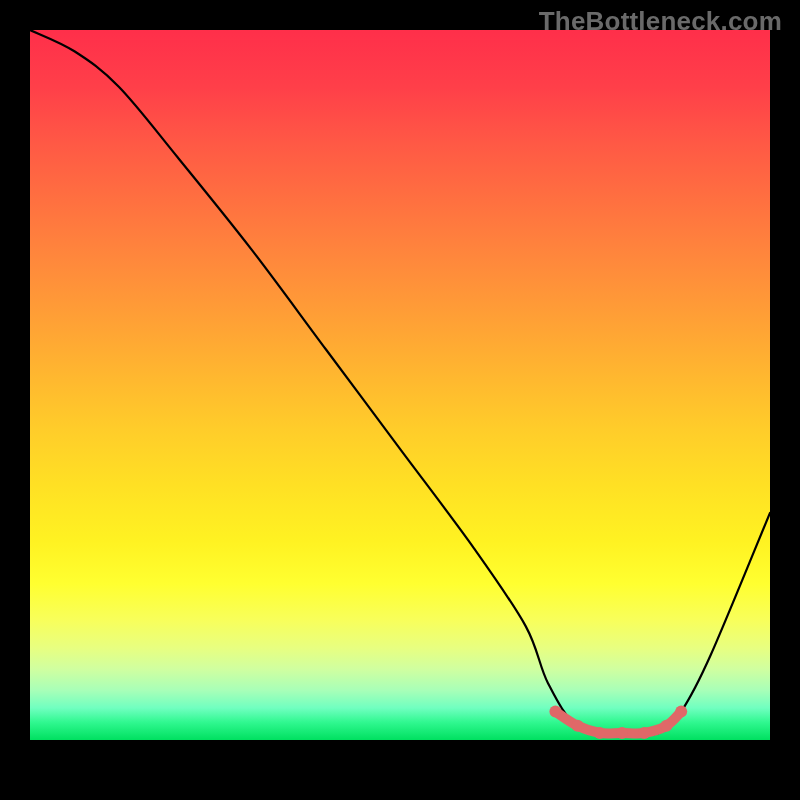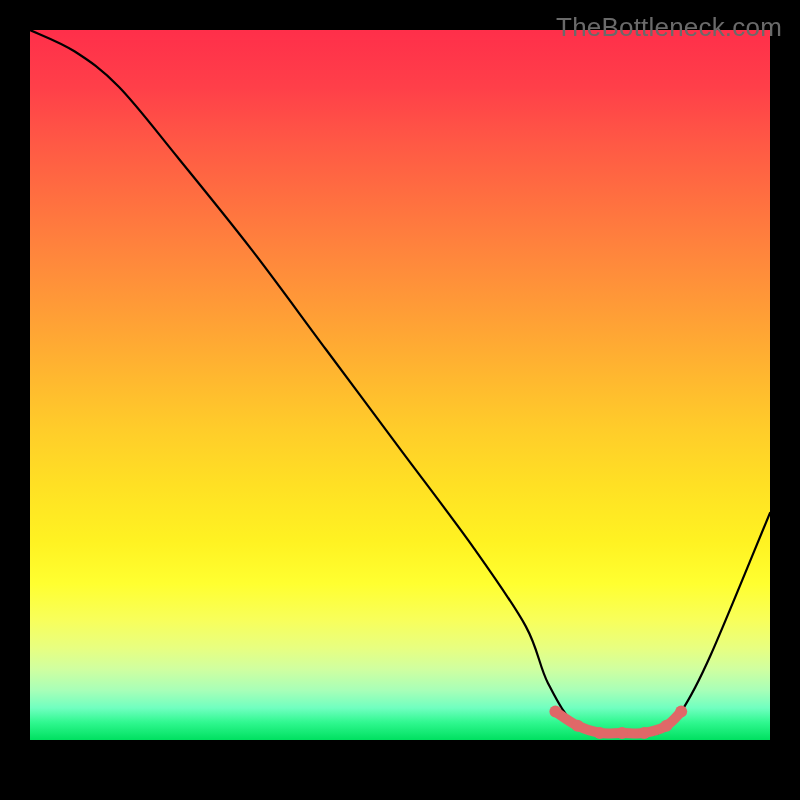--- a/index.html
+++ b/index.html
@@ -6,25 +6,25 @@
   body {
     width: 800px;
     height: 800px;
     background: #000;
     position: relative;
     font-family: Arial, sans-serif;
     overflow: hidden;
   }
   .watermark {
     position: absolute;
-    top: 12px;
+    top: 6px;
     right: 18px;
     color: #6a6a6a;
     font-size: 26px;
-    font-weight: 400;
+    font-weight: 700;
     z-index: 3;
     letter-spacing: 0.2px;
   }
   .plot-area {
     position: absolute;
     left: 30px;
     top: 30px;
     width: 740px;
     height: 740px;
     overflow: hidden;

